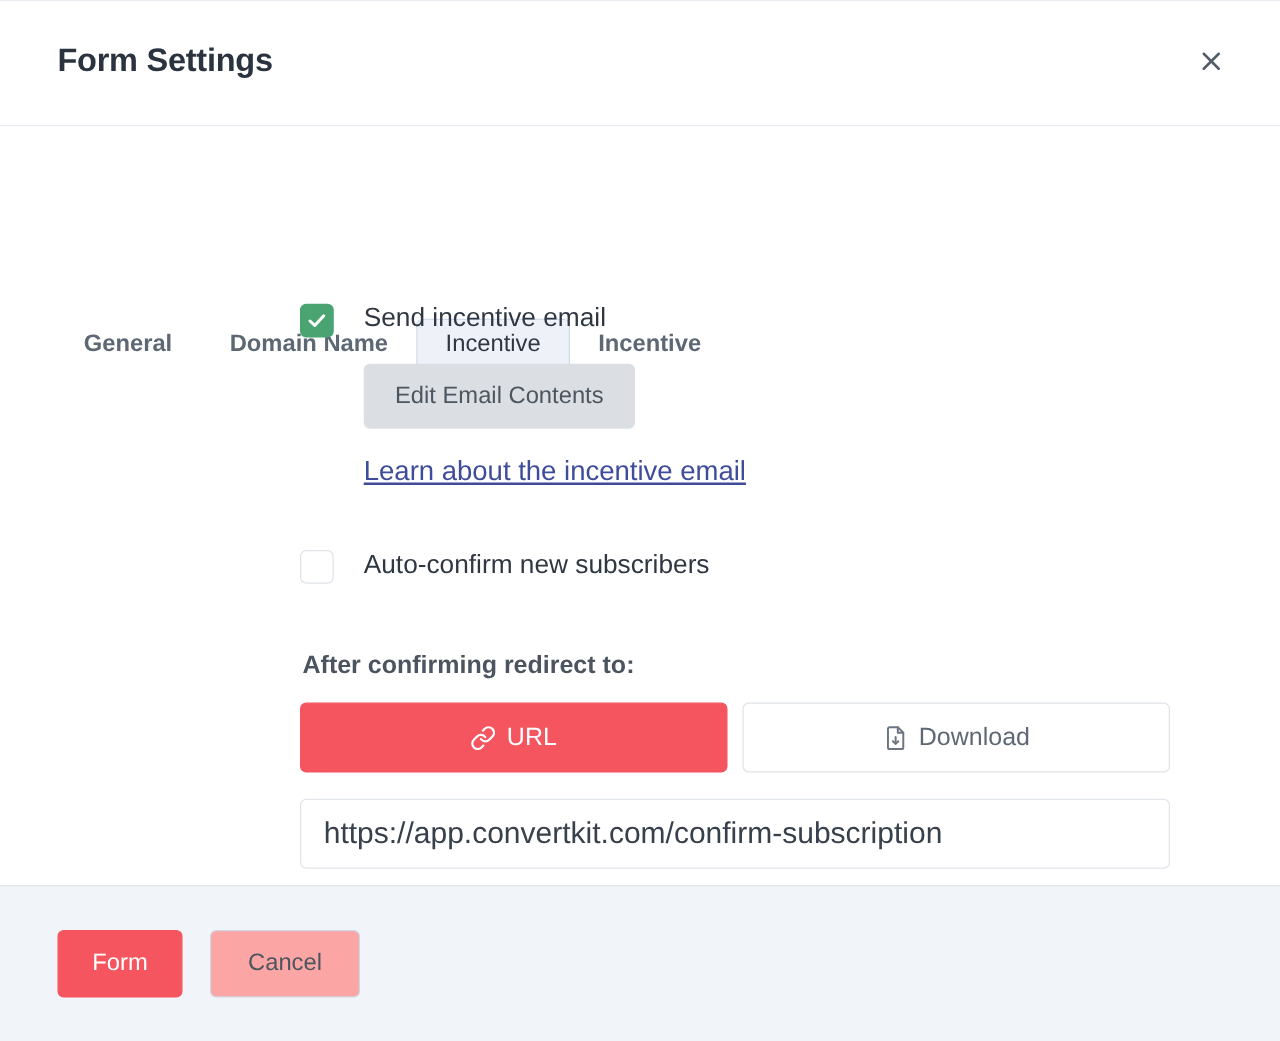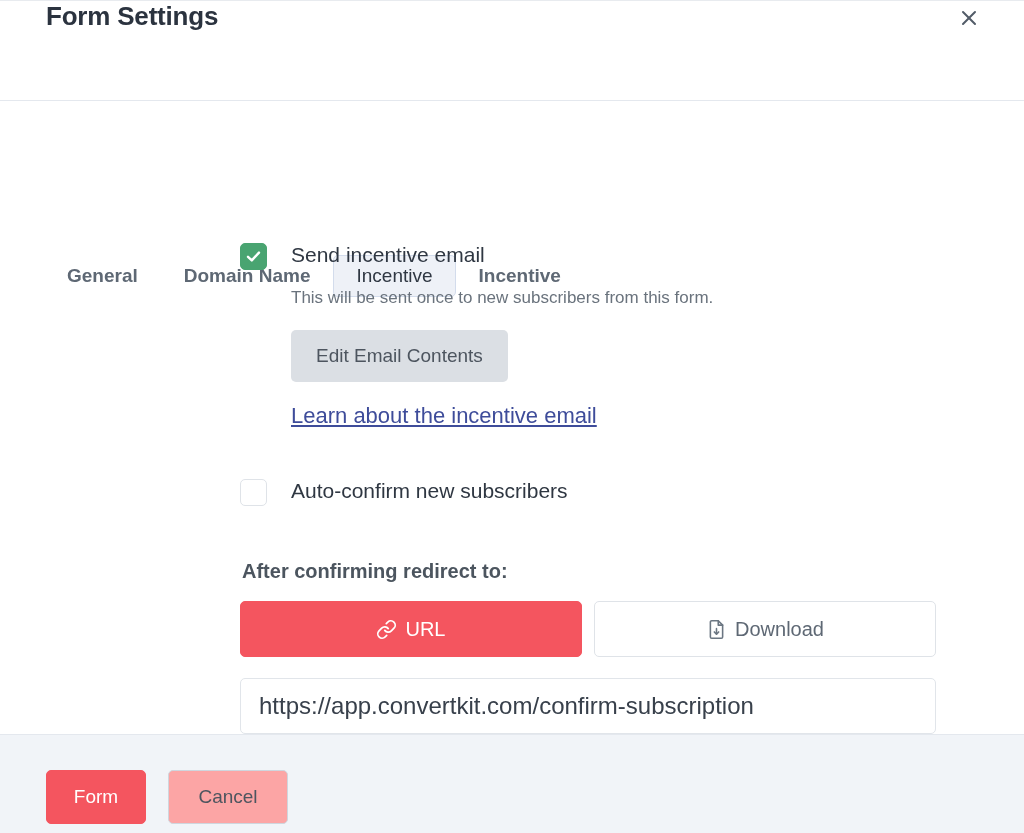--- a/index.html
+++ b/index.html
@@ -23,21 +23,21 @@
     border-top: 1px solid #e8ebef;
     position: relative;
   }
 
   
   .modal-header {
     height: 100px;
     flex: 0 0 100px;
     border-bottom: 1px solid #e4e8ee;
     display: flex;
-    align-items: flex-start;
+    align-items: center;
     justify-content: space-between;
     padding: 0 38px 4px 46px;
     background: #ffffff;
   }
   .modal-title {
     font-size: 26px;
     font-weight: bold;
     color: #2b333f;
     letter-spacing: -0.2px;
   }
@@ -270,21 +270,20 @@
       
       <div class="check-row">
         <div class="checkbox checked">
           <svg width="17" height="17" viewBox="0 0 17 17" fill="none" stroke="#ffffff" stroke-width="2.4" stroke-linecap="round" stroke-linejoin="round">
             <polyline points="3,8.8 6.8,12.4 14,4.6"></polyline>
           </svg>
         </div>
         <div class="check-label">Send incentive email</div>
       </div>
 
-      <div class="help-text">This will be sent once to new subscribers from this form.</div>
 
       <button class="edit-email-btn">Edit Email Contents</button>
 
       <div>
         <a class="learn-link">Learn about the incentive email</a>
       </div>
 
       
       <div class="check-row" style="margin-top:36px">
         <div class="checkbox unchecked"></div>

